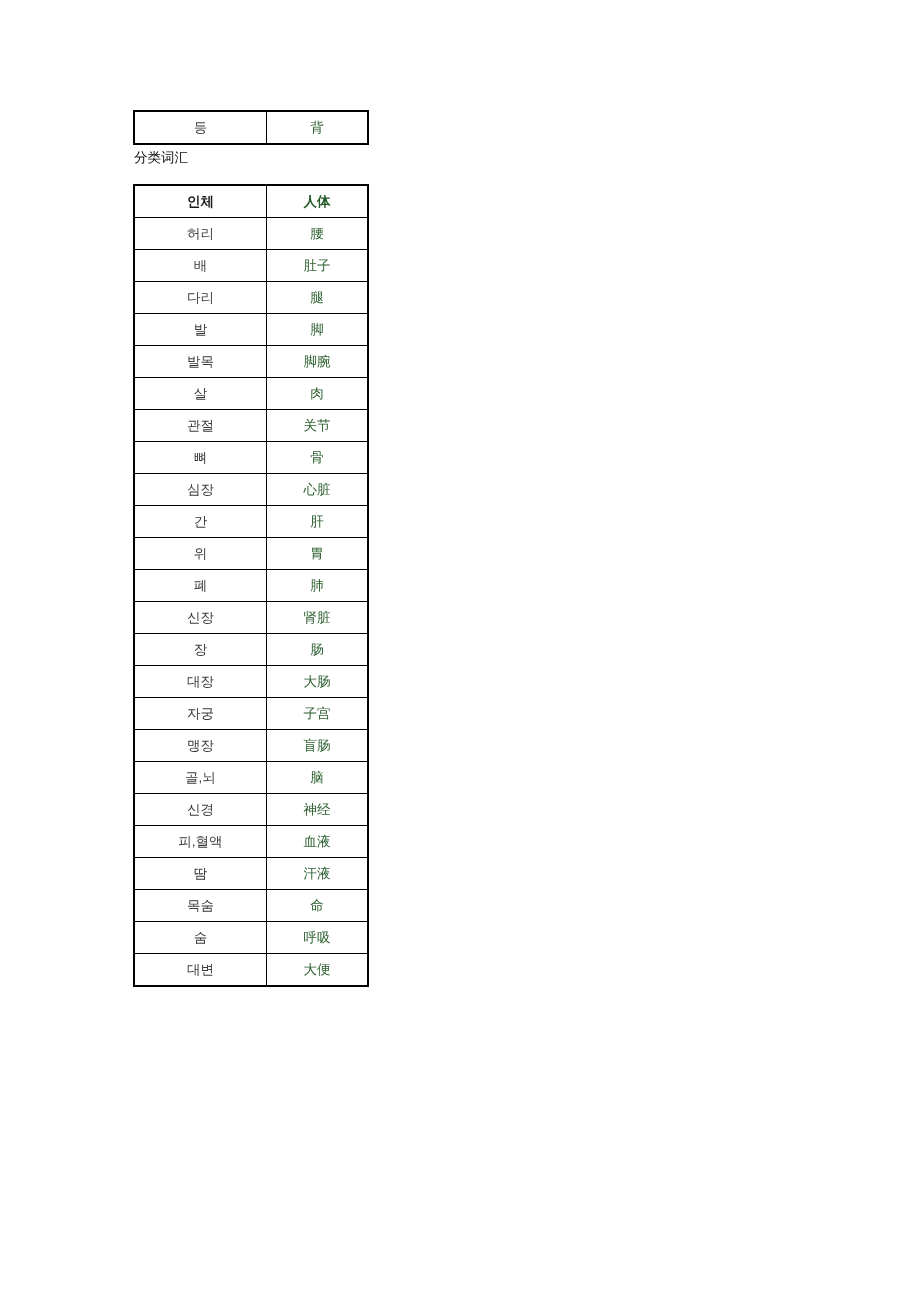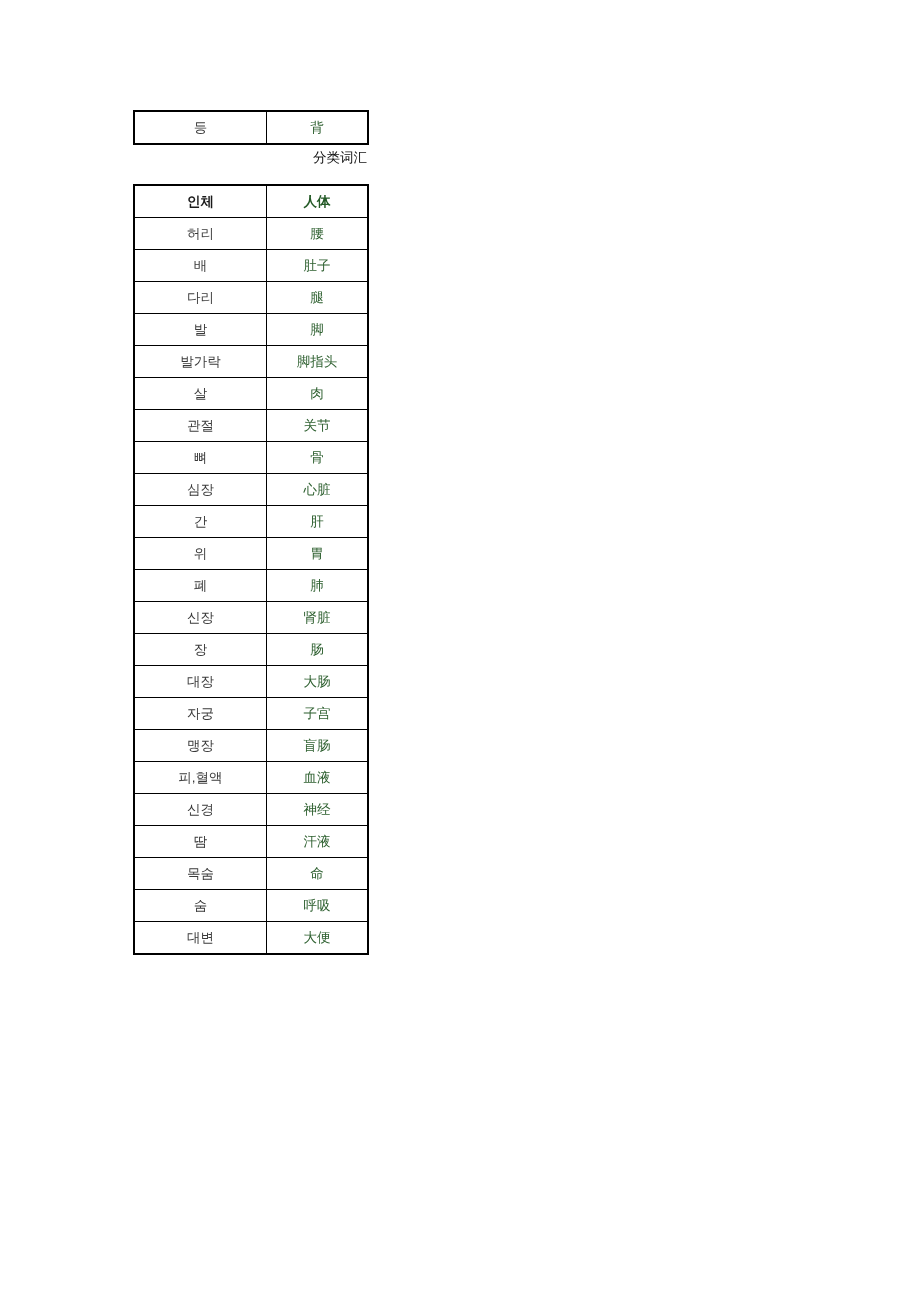--- a/index.html
+++ b/index.html
@@ -64,21 +64,21 @@
     left: 134px;
     top: 111px;
   }
 
   
   .section-caption {
     position: absolute;
     left: 134px;
     top: 146px;
     width: 233px;
-    text-align: right;
+    text-align: left;
     font-size: 13.5px;
     line-height: 22px;
     color: #111111;
     font-family: "DejaVu Sans", "Liberation Sans", sans-serif;
   }
 
   
   #table-main {
     left: 134px;
     top: 185px;
@@ -124,22 +124,22 @@
         </tr>
         <tr>
           <td class="cell-ko">다리</td>
           <td class="cell-zh">腿</td>
         </tr>
         <tr>
           <td class="cell-ko">발</td>
           <td class="cell-zh">脚</td>
         </tr>
         <tr>
-          <td class="cell-ko">발가락</td>
-          <td class="cell-zh">脚指头</td>
+          <td class="cell-ko">발목</td>
+          <td class="cell-zh">脚腕</td>
         </tr>
         <tr>
           <td class="cell-ko">살</td>
           <td class="cell-zh">肉</td>
         </tr>
         <tr>
           <td class="cell-ko">관절</td>
           <td class="cell-zh">关节</td>
         </tr>
         <tr>
@@ -176,28 +176,32 @@
         </tr>
         <tr>
           <td class="cell-ko">자궁</td>
           <td class="cell-zh">子宫</td>
         </tr>
         <tr>
           <td class="cell-ko">맹장</td>
           <td class="cell-zh">盲肠</td>
         </tr>
         <tr>
+          <td class="cell-ko">골,뇌</td>
+          <td class="cell-zh">脑</td>
+        </tr>
+        <tr>
+          <td class="cell-ko">신경</td>
+          <td class="cell-zh">神经</td>
+        </tr>
+        <tr>
           <td class="cell-ko">피,혈액</td>
           <td class="cell-zh">血液</td>
         </tr>
         <tr>
-          <td class="cell-ko">신경</td>
-          <td class="cell-zh">神经</td>
-        </tr>
-        <tr>
           <td class="cell-ko">땀</td>
           <td class="cell-zh">汗液</td>
         </tr>
         <tr>
           <td class="cell-ko">목숨</td>
           <td class="cell-zh">命</td>
         </tr>
         <tr>
           <td class="cell-ko">숨</td>
           <td class="cell-zh">呼吸</td>

